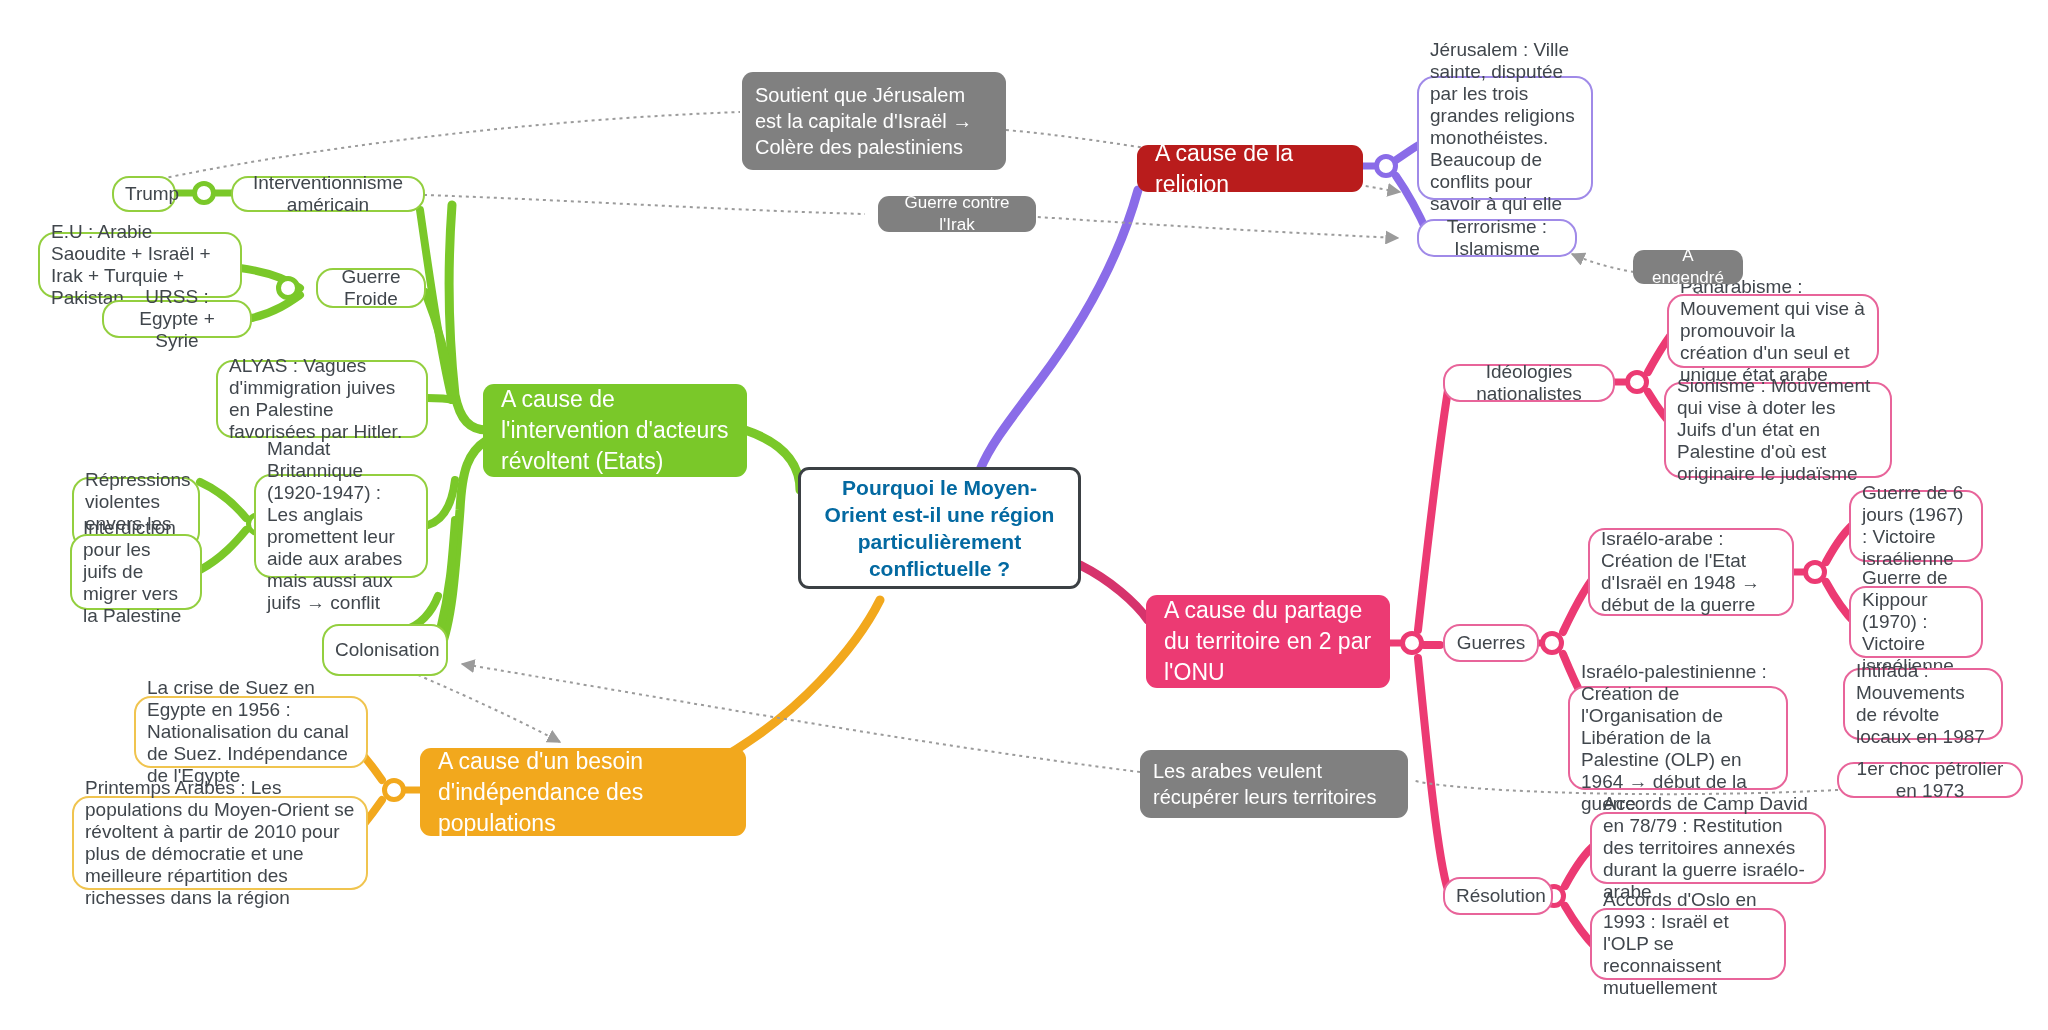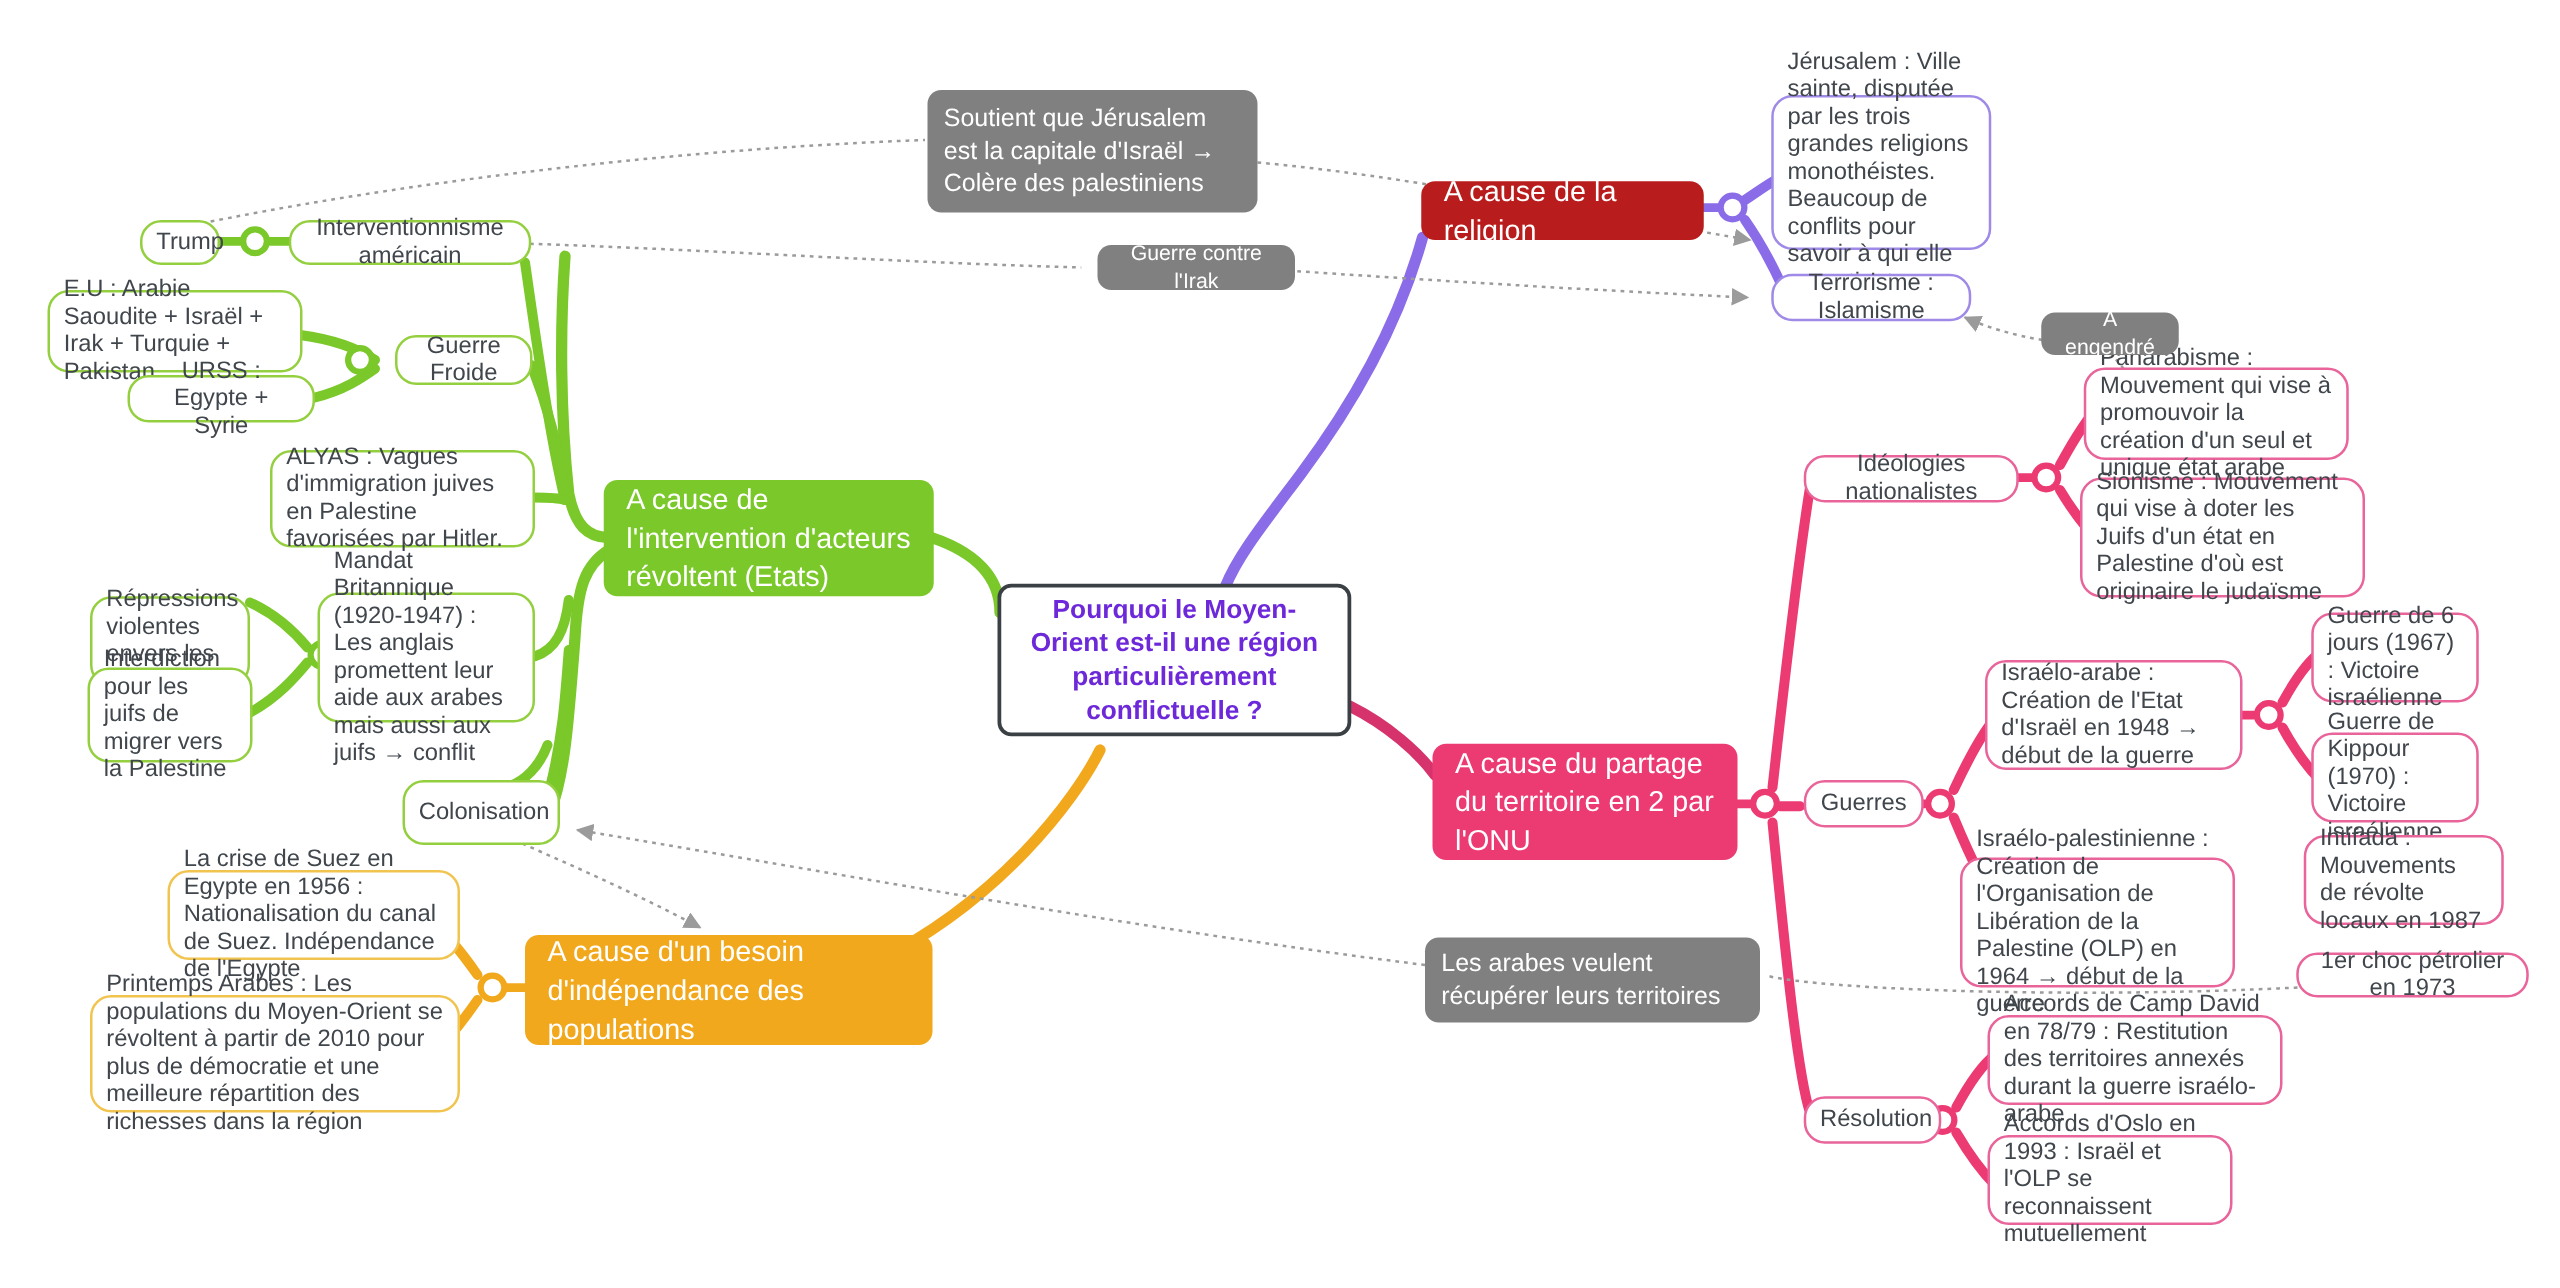--- a/index.html
+++ b/index.html
@@ -11,21 +11,21 @@
   #canvas{position:absolute;left:0;top:0;width:2048px;height:1030px;}
   svg#edges{position:absolute;left:0;top:0;width:2048px;height:1030px;pointer-events:none;}
 
   .node{position:absolute;box-sizing:border-box;display:flex;align-items:center;
         border-radius:9px;}
   .node .txt{display:block;width:100%;}
 
   
   .root{
     background:#ffffff;border:3px solid #3b4044;border-radius:11px;
-    color:#6d28d9;font-weight:bold;font-size:21px;line-height:27px;
+    color:#0369a1;font-weight:bold;font-size:21px;line-height:27px;
     text-align:center;justify-content:center;padding:12px 14px;
   }
 
   
   .main{
     color:#ffffff;font-size:23px;line-height:31px;padding:11px 18px;
     border-radius:11px;font-weight:normal;
   }
   .main.green {background:#7ac829;}
   .main.purple{background:#b91c1c;}

